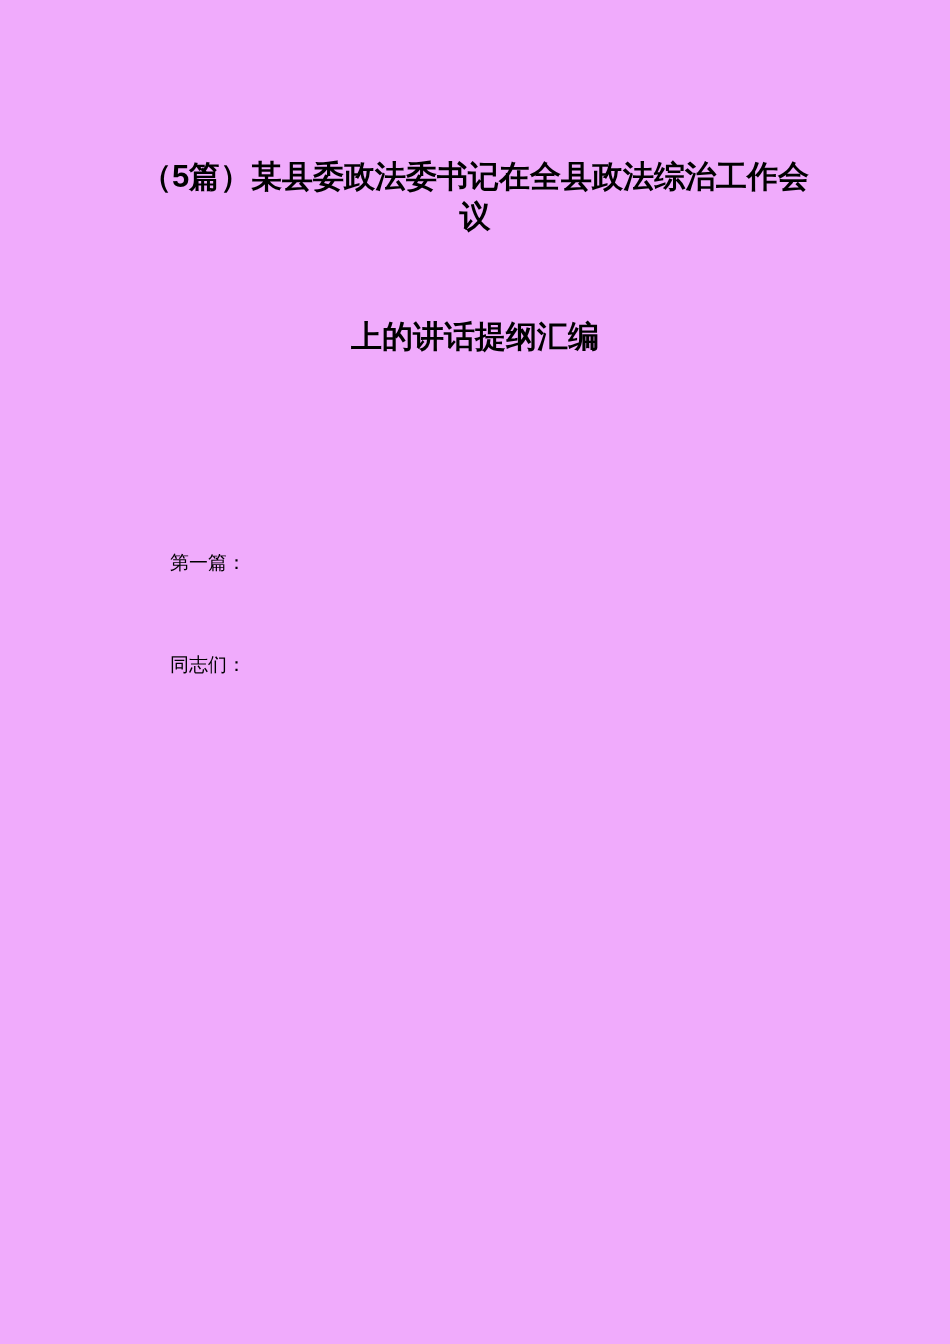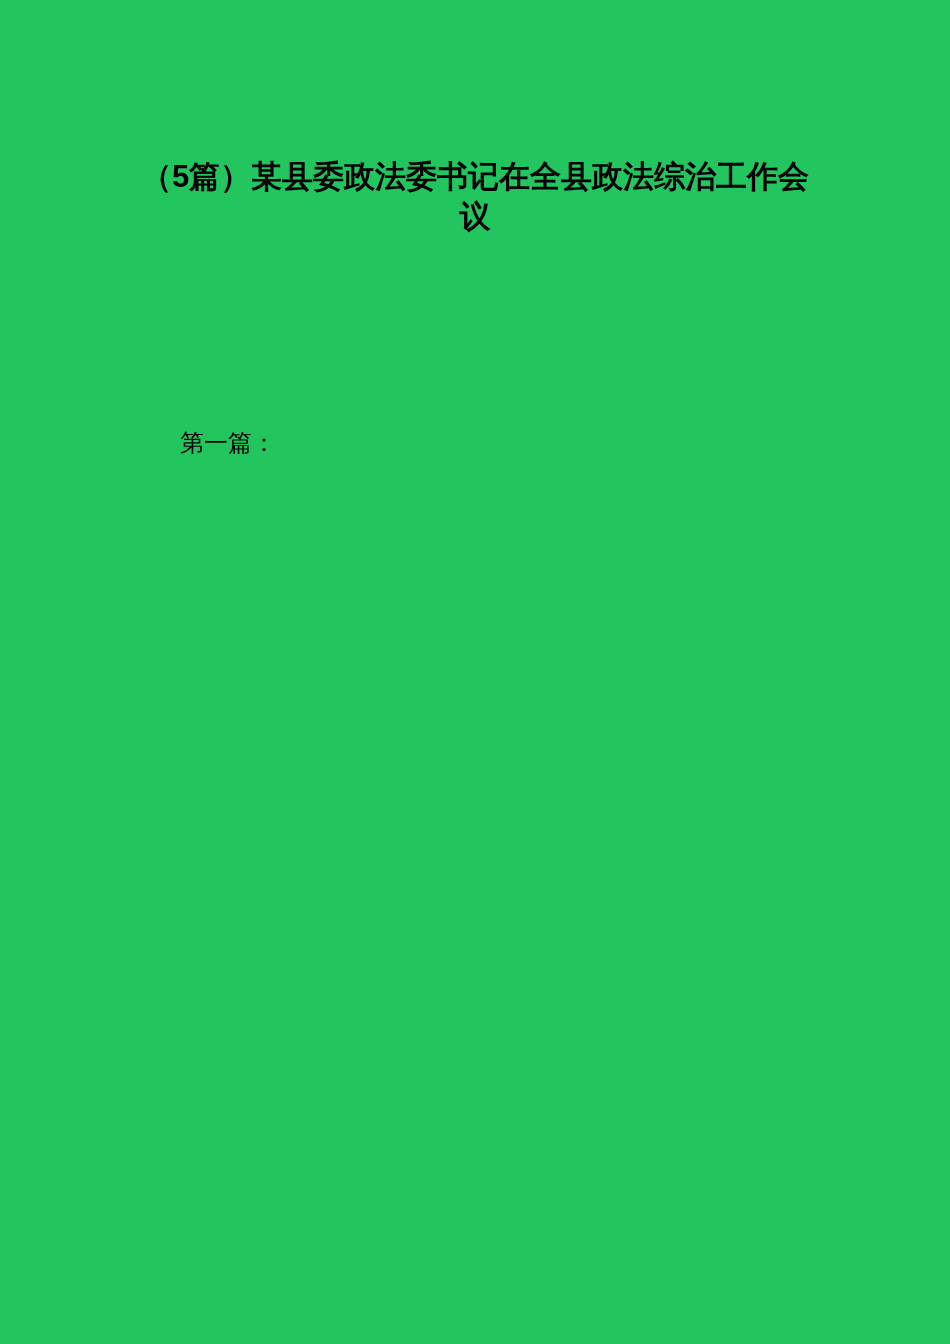--- a/index.html
+++ b/index.html
@@ -4,21 +4,21 @@
 <style>
   html, body {
     margin: 0;
     padding: 0;
     background: #ffffff;
   }
   .page {
     position: relative;
     width: 950px;
     height: 1344px;
-    background: #22c55e;
+    background: #f0abfc;
     color: #000000;
     box-sizing: border-box;
     padding: 0 132px;
     overflow: hidden;
     font-family: "Liberation Sans", "DejaVu Sans", sans-serif;
   }
   .doc-title {
     margin: 0;
     font-size: 31px;
     font-weight: bold;
@@ -33,33 +33,35 @@
     margin-top: 157px;
   }
   .doc-title .title-line-2 {
     margin-top: 80px;
   }
   .doc-body {
     margin-top: 181px;
   }
   .doc-body p {
     margin: 0 0 52px 0;
-    font-size: 24px;
+    font-size: 19px;
     line-height: 50px;
     text-indent: 2em;
     text-align: justify;
     letter-spacing: 0;
     color: #000000;
     word-break: break-all;
   }
 </style>
 </head>
 <body>
 
 <div class="page">
   <h1 class="doc-title">
     <span class="title-line title-line-1">（5篇）某县委政法委书记在全县政法综治工作会议</span>
+    <span class="title-line title-line-2">上的讲话提纲汇编</span>
   </h1>
 
   <div class="doc-body">
     <p>第一篇：</p>
+    <p>同志们：</p>
   </div>
 </div>
 
 </body></html>

